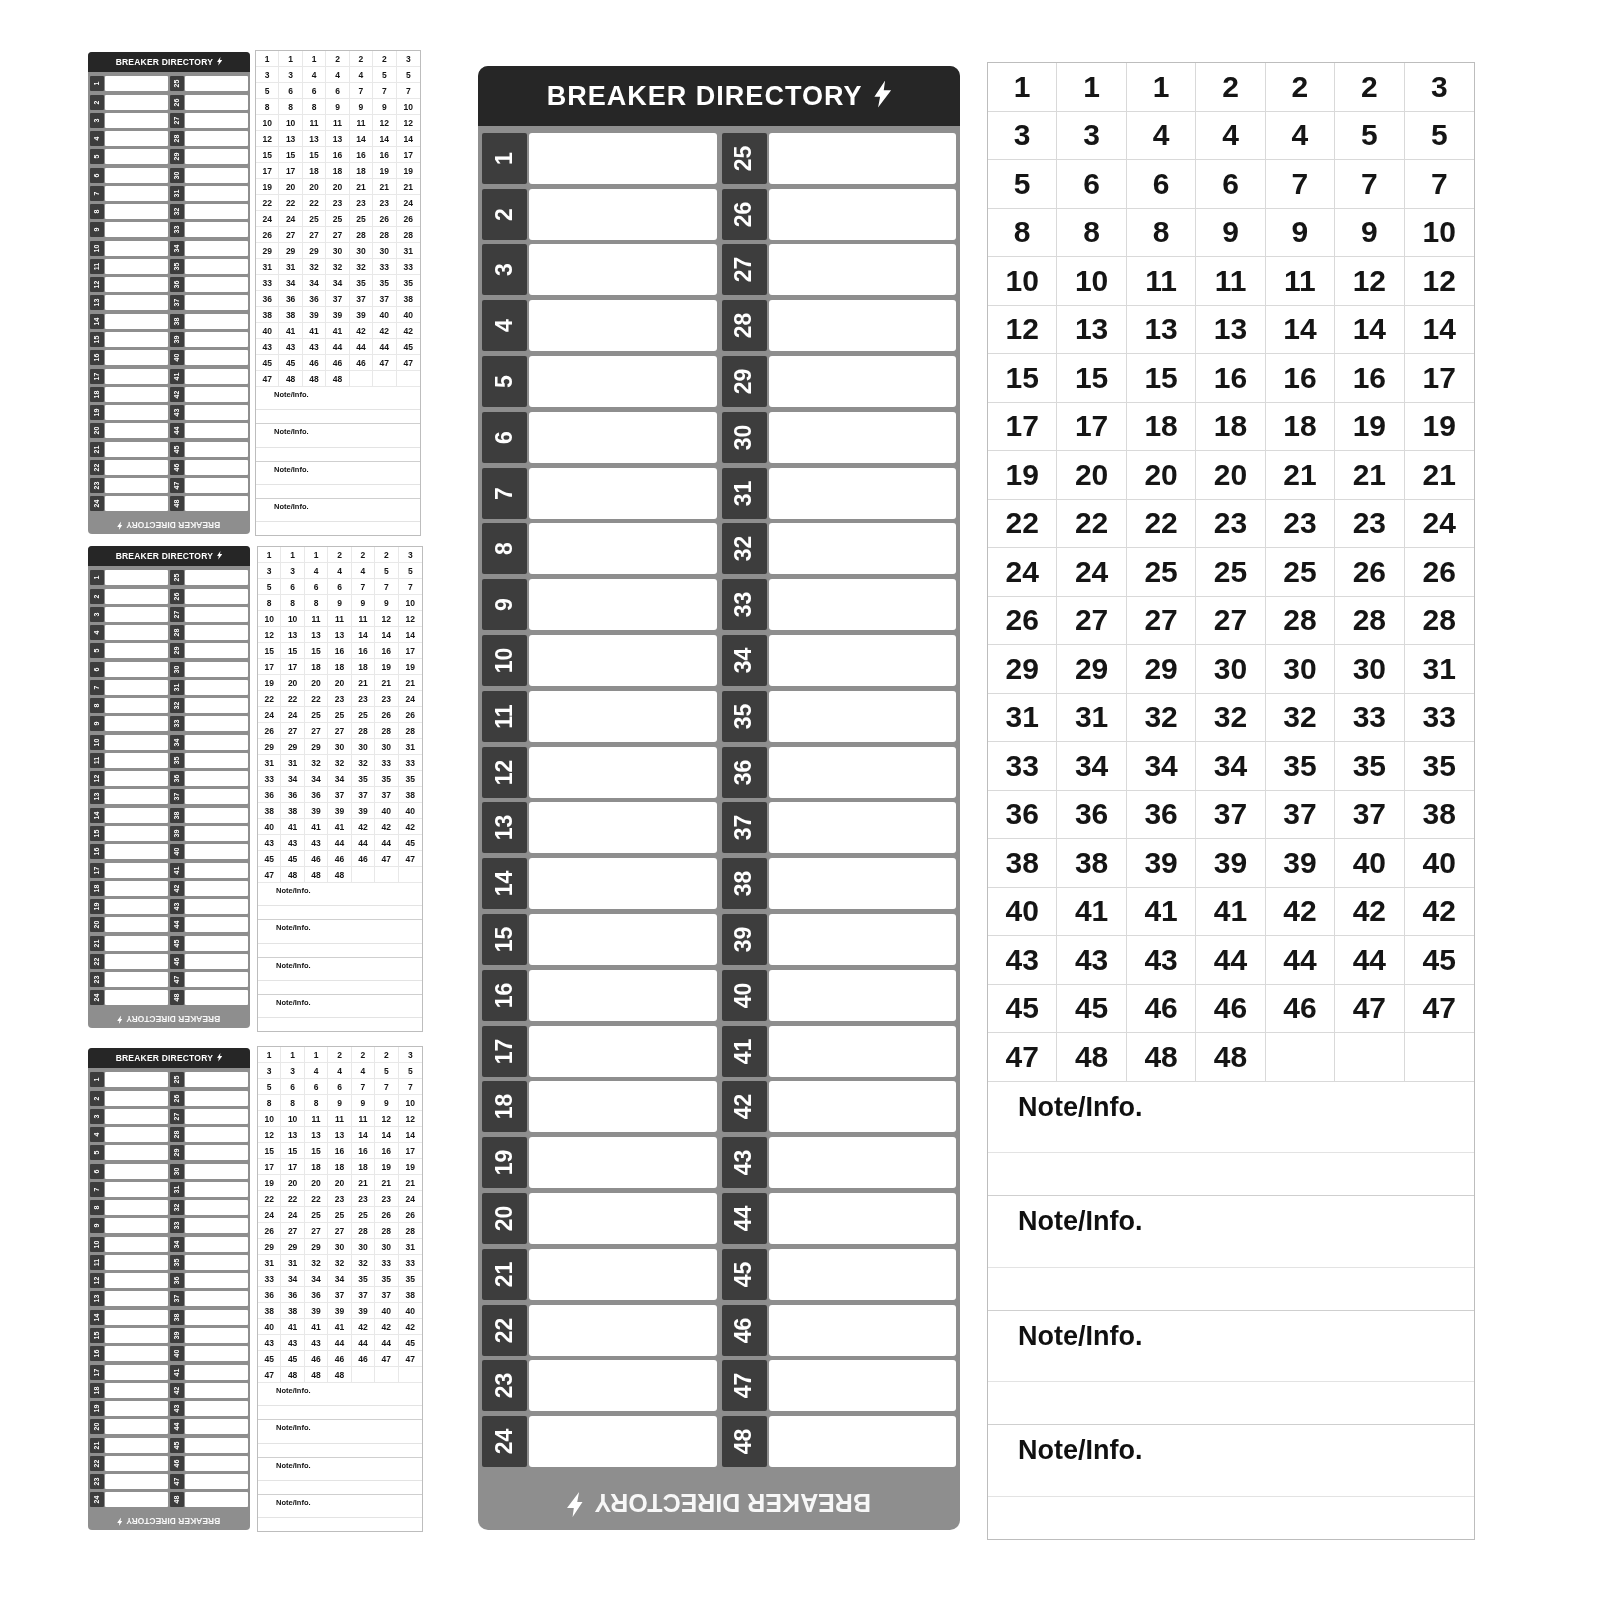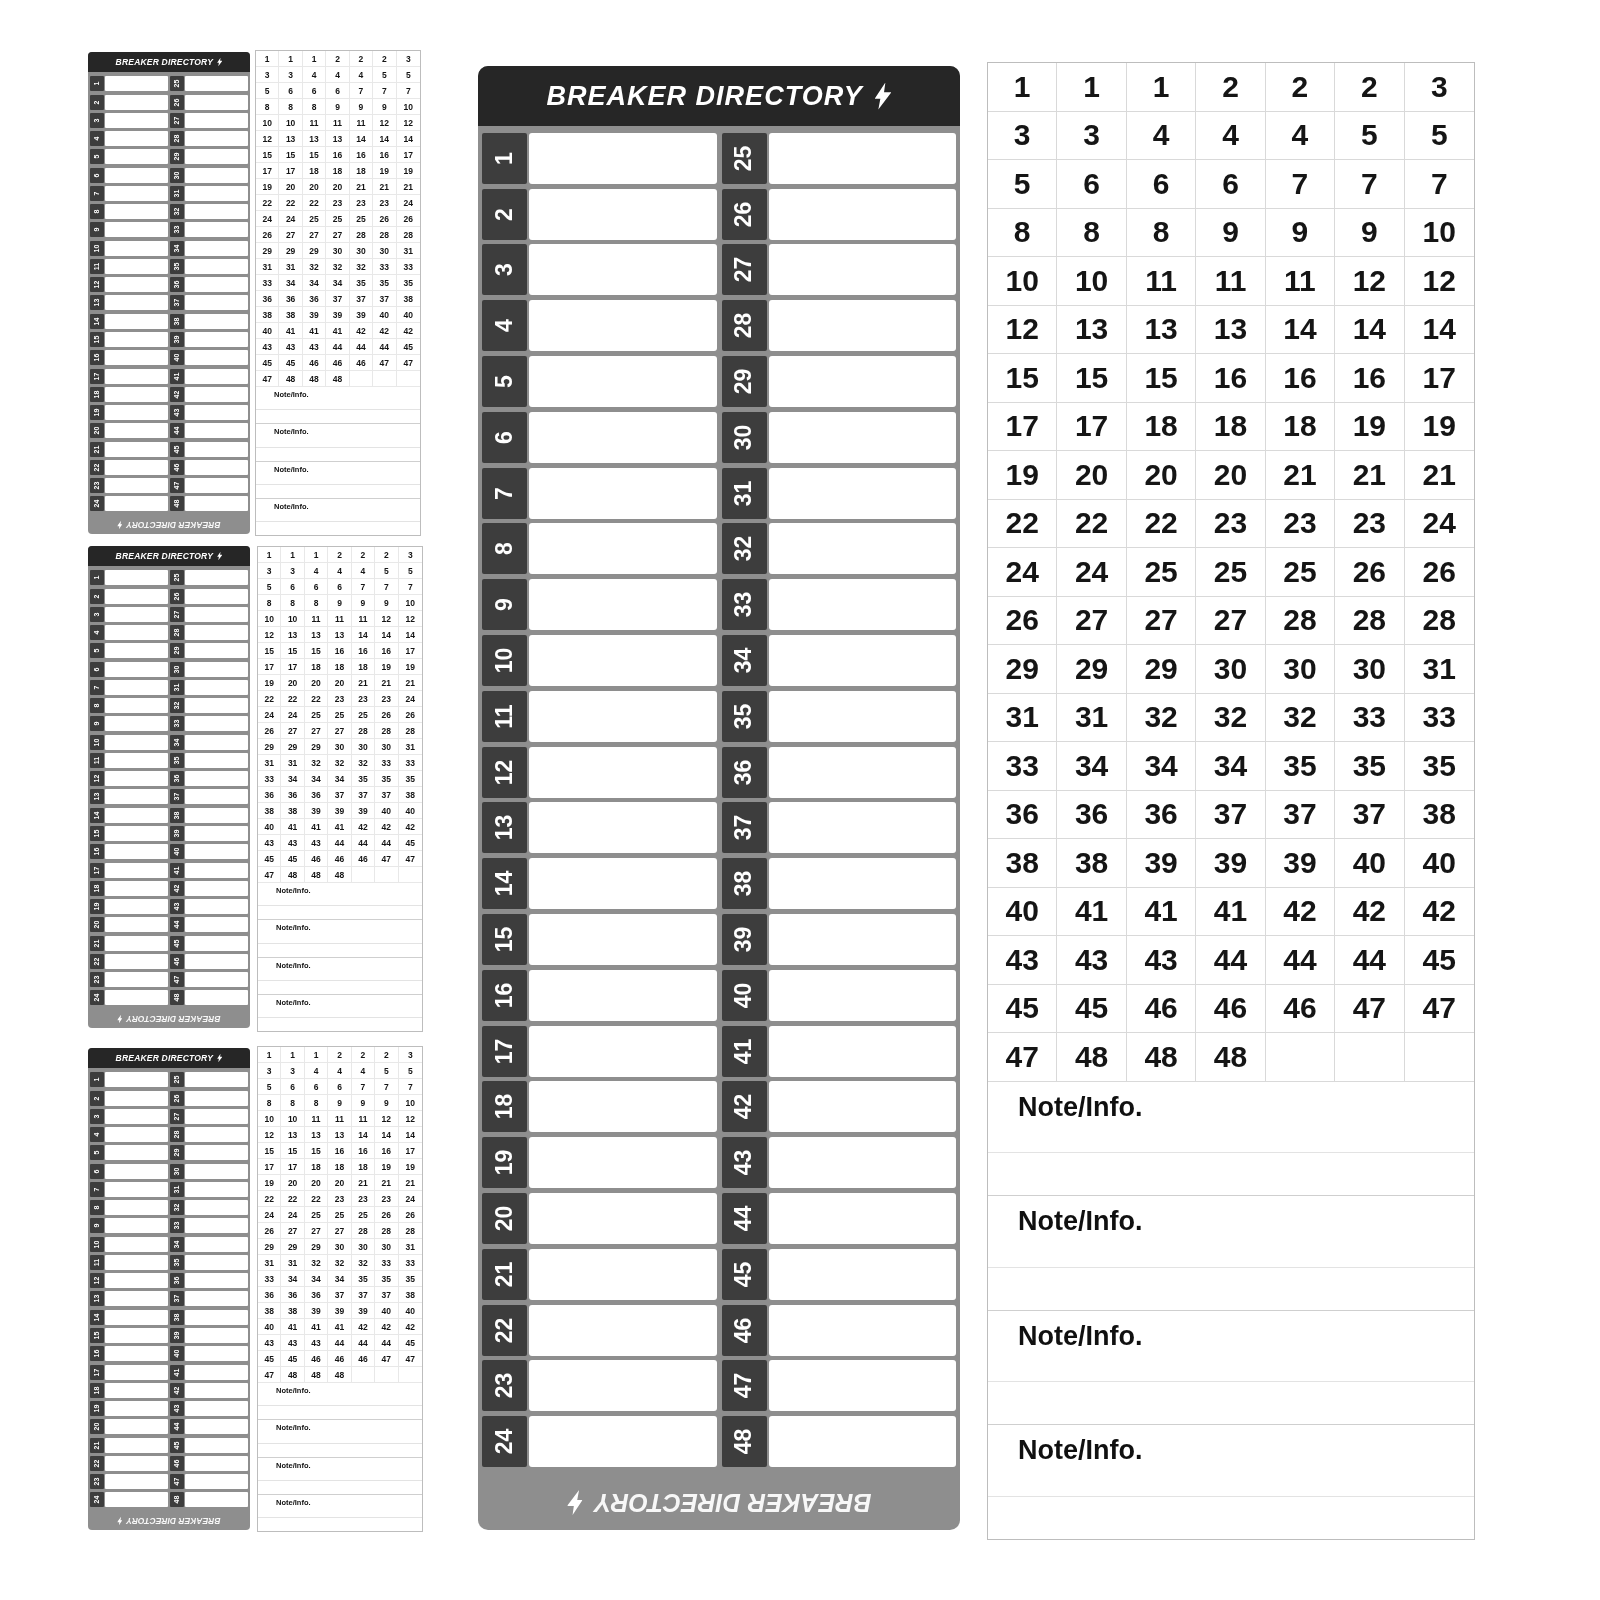--- a/index.html
+++ b/index.html
@@ -8,21 +8,21 @@
     position:relative;
     background:#ffffff;
     overflow:hidden;
     font-family:"Liberation Sans", sans-serif;
   }
 
   
   .card { position:absolute; display:flex; flex-direction:column; background:#8e8e8e; overflow:hidden; }
   .card-header { background:#262626; color:#fff; display:flex; align-items:center; justify-content:center; font-weight:bold; flex:0 0 auto; }
   .card-footer { display:flex; align-items:center; justify-content:center; color:#f7f7f7; font-weight:bold; flex:0 0 auto; }
-  .hdr-inner, .ftr-inner { display:flex; align-items:center;font-style:italic; }
+  .hdr-inner, .ftr-inner { display:flex; align-items:flex-start; }
   .ftr-inner { transform:rotate(180deg); }
   .bolt { display:inline-block; width:.62em; height:1em; background:#fff;
           clip-path:polygon(64% 0, 0 60%, 34% 60%, 22% 100%, 100% 36%, 56% 36%); }
   .card-body { flex:1; display:flex; flex-direction:column; justify-content:space-evenly; }
   .card-row { display:flex; align-items:stretch; }
   .num-cell { background:#3d3d3d; color:#fff; font-weight:bold; display:flex; align-items:center; justify-content:center; flex:0 0 auto; }
   .num-cell > span { display:block; transform:rotate(-90deg); white-space:nowrap; }
   .label-field { background:#ffffff; flex:1; }
 
   

